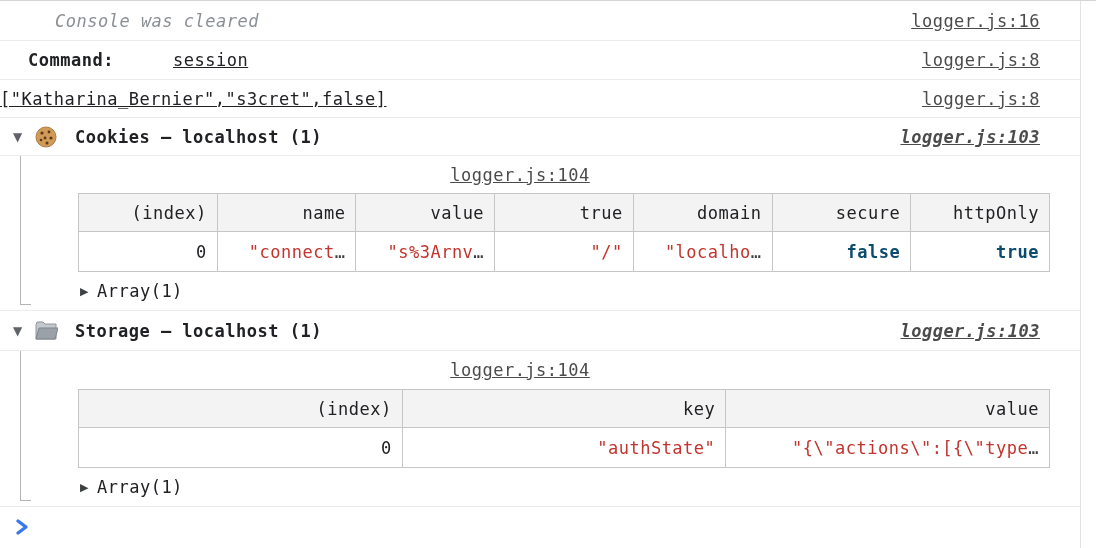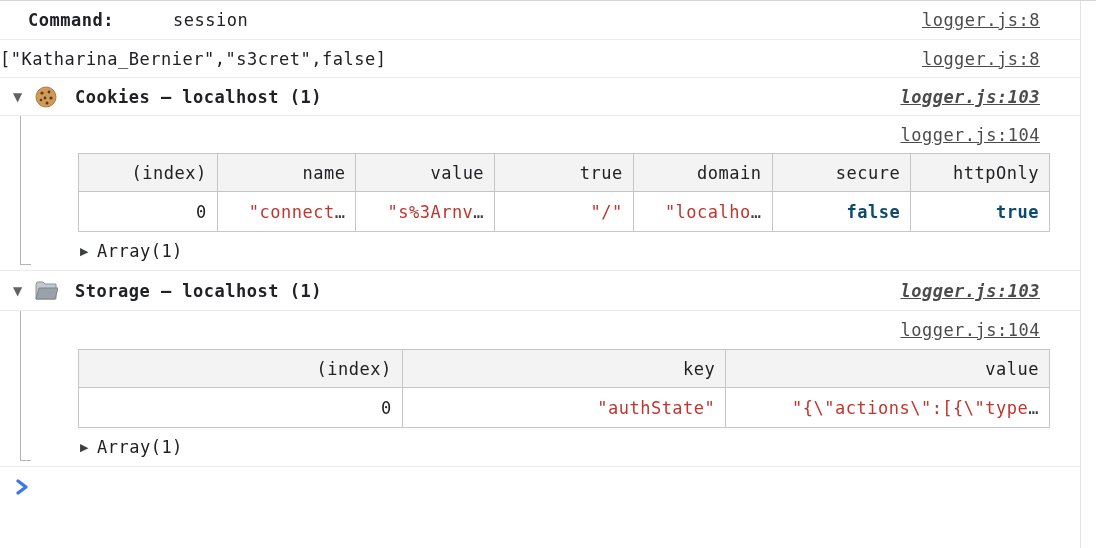--- a/index.html
+++ b/index.html
@@ -26,34 +26,34 @@
   }
   .spacer { flex: 1; }
   .src-link {
     color: #4b4b4b; text-decoration: underline; white-space: nowrap; cursor: pointer;
   }
   .src-link.bold { font-weight: 700; font-style: italic; }
   .row-cleared { height: 40px; }
   .cleared-text { font-style: italic; color: #8a8f95; padding-left: 55px; }
   .row-kv { height: 39px; }
   .kv-label { font-weight: 700; padding-left: 28px; width: 173px; flex: none; }
-  .kv-value { white-space: nowrap; }
+  .kv-value { white-space: nowrap; text-decoration: underline; }
   .group-header { height: 38px; font-weight: 700; cursor: pointer; }
   .group-header .tri {
     font-family: "DejaVu Sans", sans-serif; font-size: 12px; color: #5f6368;
     width: 26px; padding-left: 13px; flex: none;
   }
   .group-icon { width: 24px; height: 22px; margin: 0 17px 0 8px; flex: none; }
   .group-title { white-space: nowrap; }
   .group-body { position: relative; flex: none; border-bottom: 1px solid #ebebeb; }
   .group-body::before {
     content: ""; position: absolute; left: 20px; top: 0; bottom: 5px; width: 10px;
     border-left: 1px solid #b5b5b5; border-bottom: 1px solid #b5b5b5;
   }
-  .link-row { display: flex; justify-content: flex-end; align-items: center; padding-right: 56px; }
+  .link-row { display: flex; justify-content: center; align-items: center; padding-right: 56px; }
   .link-row.h37 { height: 37px; } .link-row.h38 { height: 38px; }
   table.console-table {
     border-collapse: collapse; table-layout: fixed;
     margin-left: 78px; width: 972px;
     background: #fff;
   }
   table.console-table th, table.console-table td {
     border: 1px solid #c6c6c6; text-align: right;
     padding: 0 10px; white-space: nowrap; overflow: hidden;
   }
@@ -69,20 +69,25 @@
   }
   .prompt-row { flex: 1; display: flex; align-items: flex-start; padding: 11px 56px 0 15px; }
   .prompt-chevron { width: 14px; height: 18px; flex: none; margin-right: 10px; }
   .prompt-input { flex: 1; height: 22px; outline: none; }
 </style>
 </head>
 <body>
 
 <div class="console">
 
+  <div class="crow row-cleared">
+    <span class="cleared-text">Console was cleared</span>
+    <span class="spacer"></span>
+    <a class="src-link">logger.js:16</a>
+  </div>
 
   <div class="crow row-kv">
     <span class="kv-label">Command:</span>
     <span class="kv-value">session</span>
     <span class="spacer"></span>
     <a class="src-link">logger.js:8</a>
   </div>
 
   <div class="crow row-kv" style="height:38px">
     <span class="kv-value">["Katharina_Bernier","s3cret",false]</span>

